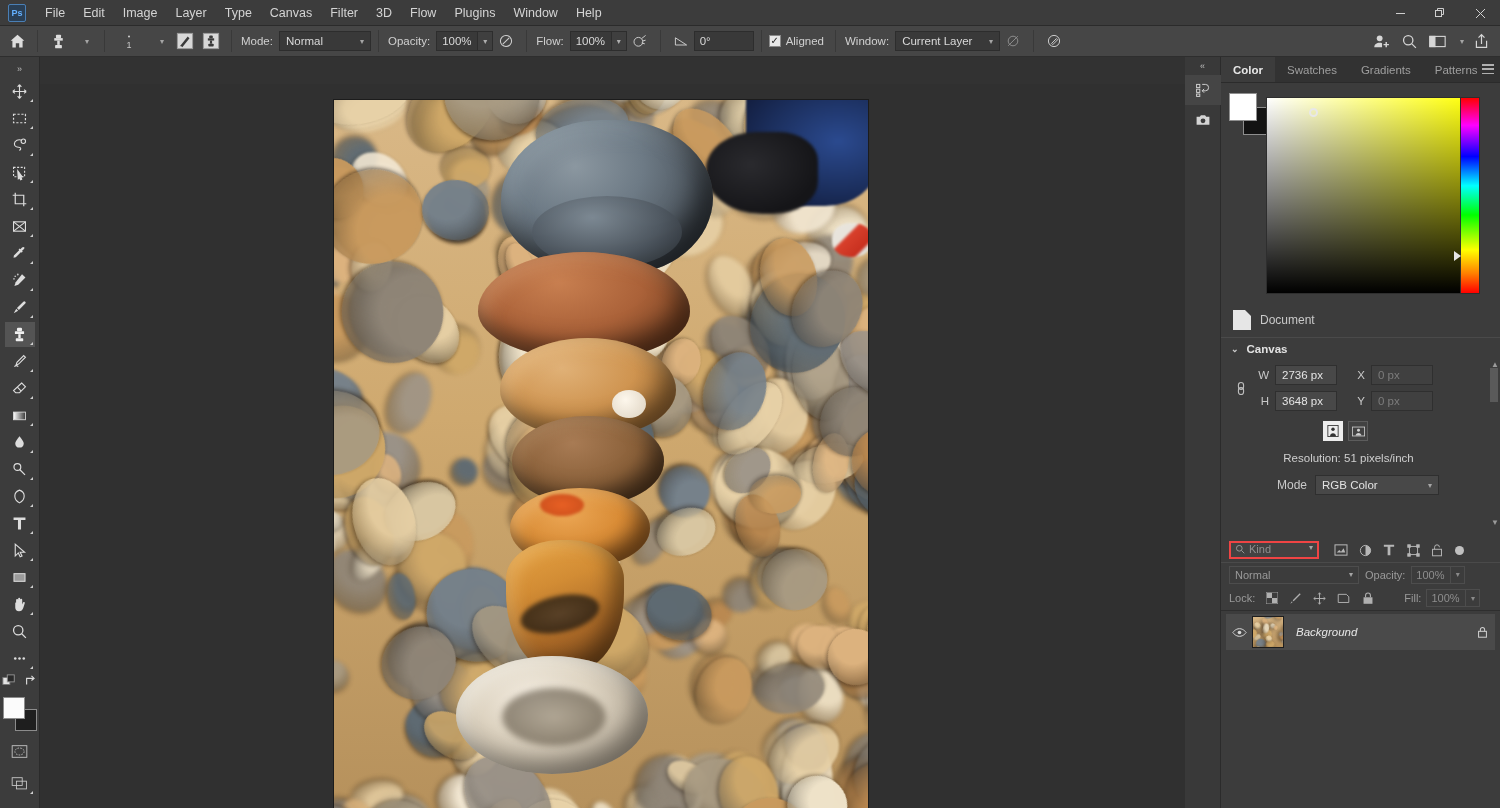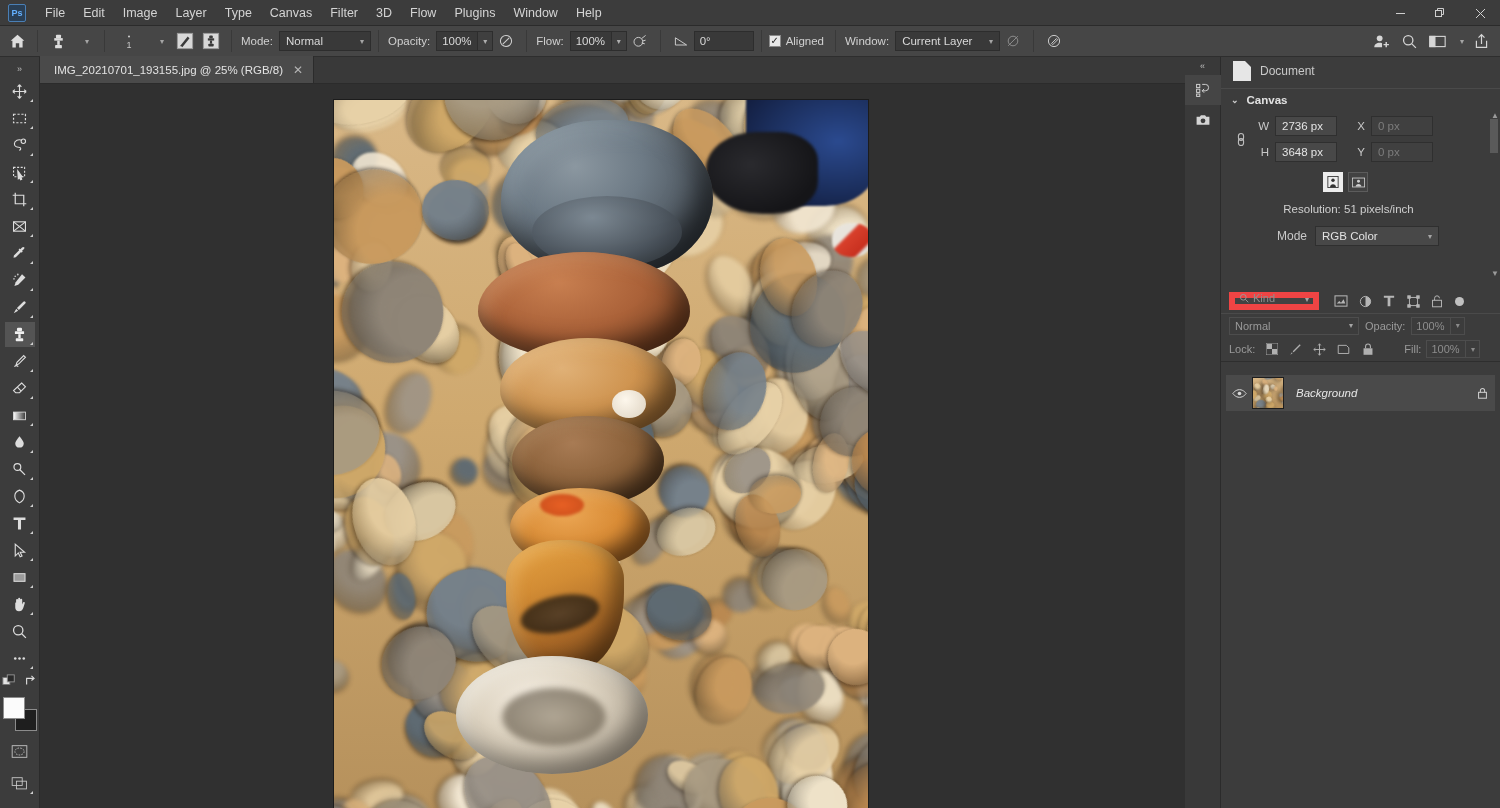--- a/index.html
+++ b/index.html
@@ -205,40 +205,40 @@
   }
   .pscroll { position:absolute; right:2px; top:62px; width:8px; height:150px; }
   .pscroll .track { width:8px; height:100%; background:#3f3f3f; }
   .pscroll .thumb { position:absolute; left:0; top:0; width:8px; height:34px; background:#5a5a5a; }
   .pscroll .ar { position:absolute; left:1px; color:#9a9a9a; font-size:8px; }
 
   
   .layersbody { background:#3c3c3c; height:auto; }
   .filter-row { display:flex; align-items:center; height:24px; padding:0 8px; gap:0; }
   .kindsel {
-    width:90px; height:18px; background:#424242; border:6px solid #ef4444;
-    display:flex; align-items:flex-end; padding:0 4px; gap:4px;
+    width:90px; height:18px; background:#424242; border:2px solid #ef4444;
+    display:flex; align-items:flex-start; padding:0 4px; gap:4px;
     color:#8e8e8e; font-size:11px; justify-content:space-between;
   }
   .fico { width:24px; height:20px; display:flex; align-items:center; justify-content:center; color:#b6b6b6; }
   .toggle-dot { width:9px; height:9px; border-radius:50%; background:#c0c0c0; margin-left:6px; }
   .blend-row { display:flex; align-items:center; height:24px; padding:0 8px; gap:6px;
                border-top:1px solid #4a4a4a; }
   .blendsel { width:130px; height:18px; background:#3c3c3c; border:1px solid #4d4d4d;
               color:#9a9a9a; font-size:11px; display:flex; align-items:center;
               justify-content:space-between; padding:0 5px; }
   .op-lab { font-size:11px; color:#9a9a9a; }
   .op-val { width:40px; height:18px; background:#3c3c3c; border:1px solid #4d4d4d;
             color:#8e8e8e; font-size:11px; display:flex; align-items:center; padding:0 4px; }
   .op-step { width:14px; height:18px; border:1px solid #4d4d4d; border-left:none;
              display:flex; align-items:center; justify-content:center; color:#8a8a8a; font-size:8px; }
   .lock-row { display:flex; align-items:center; height:24px; padding:0 8px; gap:5px; }
   .lock-lab { font-size:11px; color:#9a9a9a; margin-right:2px; }
   .lico { width:19px; height:19px; display:flex; align-items:center; justify-content:center; color:#b0b0b0; }
-  .layer-list { border-top:1px solid #2e2e2e; padding-top:12px; }
+  .layer-list { border-top:1px solid #2e2e2e; padding-top:2px; }
   .layer-row {
     display:flex; align-items:center; height:38px; background:#4a4a4a;
     margin:0 4px; gap:0; border:1px solid #3c3c3c;
   }
   .eye { width:26px; display:flex; align-items:center; justify-content:center; color:#d4d4d4; }
   .thumb-img {
     width:32px; height:32px; border:1px solid #1e1e1e; overflow:hidden; position:relative;
     background:#c79c68;
   }
   .layer-name { flex:1; font-size:11.5px; color:#e6e6e6; font-style:italic; padding-left:12px; }
@@ -420,26 +420,20 @@
         </div>
       <div class="ob-icon">
         <svg viewBox="0 0 20 20" width="17" height="17" fill="none" stroke="#d6d6d6" stroke-width="1.4">
             <path d="M4 9v8h12V9"></path>
             <path d="M10 13V2M6.5 5.5L10 2l3.5 3.5"></path>
           </svg>
       </div>
     </div>
   </div>
 
-  <div class="tabbar">
-    <div class="doctab">
-      <span>IMG_20210701_193155.jpg @ 25% (RGB/8)</span>
-      <span class="tabclose">✕</span>
-    </div>
-  </div>
 
   <div class="toolbar">
     <div class="dock-collapse" style="width:40px;color:#bdbdbd;font-size:9px">»</div>
 
     <div class="tool">
       <svg viewBox="0 0 20 20" fill="none" stroke="#ddd" stroke-width="1.3">
           <path d="M10 2v16M2 10h16M10 2l-2.2 2.6M10 2l2.2 2.6M10 18l-2.2-2.6M10 18l2.2-2.6M2 10l2.6-2.2M2 10l2.6 2.2M18 10l-2.6-2.2M18 10l-2.6 2.2"></path>
         </svg>
       <span class="tri"></span>
     </div>
@@ -1151,20 +1145,44 @@
     <div class="dock-ico">
       <svg viewBox="0 0 20 20" width="16" height="16" fill="#d4d4d4">
           <path d="M2 6h4l1.4-2h5.2L14 6h4v10H2z"></path>
           <circle cx="10" cy="11" r="3" fill="#3c3c3c"></circle>
         </svg>
     </div>
   </div>
 
   <div class="rightdock">
 
+    <div class="panelgroup">
+      <div class="tabs-row">
+        <div class="ptab active">Color</div>
+        <div class="ptab">Swatches</div>
+        <div class="ptab">Gradients</div>
+        <div class="ptab">Patterns</div>
+        <div class="pmenu">
+            <i></i>
+            <i></i>
+            <i></i>
+          </div>
+      </div>
+      <div class="colorbody">
+        <div class="cc-chips">
+          <span class="cc-bg"></span>
+          <span class="cc-fg"></span>
+        </div>
+        <div class="cc-ramp">
+          <span class="cc-ramp-marker"></span>
+        </div>
+        <div class="cc-hue"></div>
+        <div class="cc-hue-marker"></div>
+      </div>
+    </div>
 
     <div class="panelgroup">
       <div class="propbody">
         <div class="doc-row">
           <span class="doc-icon"></span>
           <span>Document</span>
         </div>
 
         <div class="section-hdr">
           <span class="chev">⌄</span>

